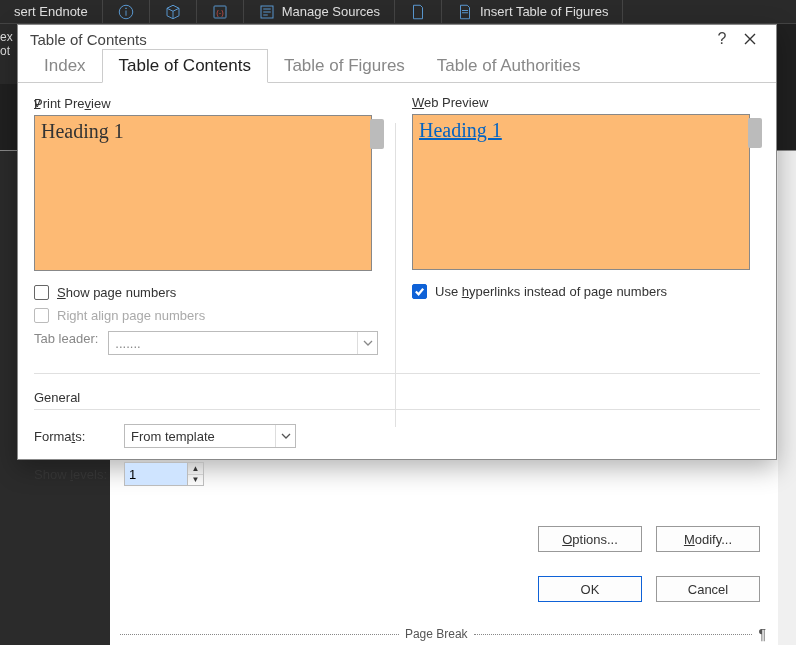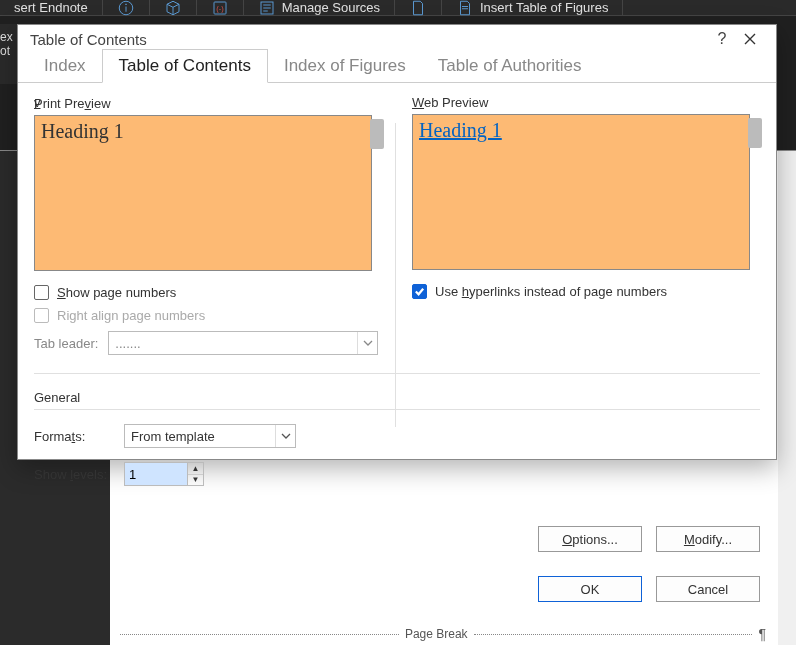--- a/index.html
+++ b/index.html
@@ -1,20 +1,20 @@
 <!DOCTYPE html>
 <html><head>
 <meta charset="utf-8">
 <style>
   * { box-sizing: border-box; }
   html, body { margin: 0; padding: 0; font-family: "Segoe UI", Arial, sans-serif; font-size: 13px; color: #333; }
   body { width: 796px; height: 645px; background: #202020; overflow: hidden; position: relative; }
 
   
-  .ribbon { position: absolute; top: 0; left: 0; right: 0; height: 16px; background: #2a2a2a; border-bottom: 1px solid #444; display: flex; align-items: center; color: #e0e0e0; font-size: 13px; }
+  .ribbon { position: absolute; top: 0; left: 0; right: 0; height: 24px; background: #2a2a2a; border-bottom: 1px solid #444; display: flex; align-items: center; color: #e0e0e0; font-size: 13px; }
   .ribbon-item { display: flex; align-items: center; gap: 6px; padding: 0 14px; border-right: 1px solid #444; height: 100%; cursor: default; }
   .ribbon-icon { width: 18px; height: 18px; display: inline-flex; align-items: center; justify-content: center; }
   .ribbon-icon svg { width: 18px; height: 18px; stroke: #5b9bd5; fill: none; stroke-width: 1.3; }
 
   
   .left-gutter { position: absolute; left: 0; top: 24px; width: 17px; height: 60px; background: #2a2a2a; color: #ddd; font-size: 12px; line-height: 14px; padding-top: 6px; text-align: left; }
 
   
   .page-surface { position: absolute; left: 0; top: 150px; width: 796px; height: 495px; background: #fff; border-top: 1px solid #888; }
   .page-gutter { position: absolute; left: 0; top: 0; bottom: 0; width: 110px; background: #2b2b2b; }
@@ -45,21 +45,21 @@
 
   .pv-opts { margin-top: 14px; }
   .chk-row { display: flex; align-items: center; gap: 8px; margin-bottom: 8px; font-size: 13px; }
   .chk { width: 15px; height: 15px; border: 1px solid #666; border-radius: 2px; background: #fff; display: inline-flex; align-items: center; justify-content: center; }
   .chk.disabled { border-color: #bbb; }
   .chk.checked { background: #0f62d7; border-color: #0f62d7; }
   .chk.checked svg { width: 11px; height: 11px; }
   .chk.checked svg path { stroke: #fff; stroke-width: 2.4; fill: none; }
   .chk-row.disabled { color: #aaa; }
 
-  .leader-row { display: flex; align-items: center; gap: 10px; margin-top: 6px; }
+  .leader-row { display: flex; gap: 10px; margin-top: 6px; }
   .leader-row label { color: #888; }
   .combo { position: relative; border: 1px solid #bbb; height: 24px; background: #fff; display: flex; align-items: center; padding: 0 6px; }
   .combo .arrow { position: absolute; right: 0; top: 0; bottom: 0; width: 20px; border-left: 1px solid #ddd; display: flex; align-items: center; justify-content: center; }
   .combo .arrow svg { width: 10px; height: 10px; }
   .combo.tab-leader { width: 270px; color: #888; }
 
   .divider { border: none; border-top: 1px solid #e0e0e0; margin: 18px 0 0 0; }
   .mid-sep { position: absolute; left: 377px; width: 1px; background: #e0e0e0; top: 40px; height: 304px; }
 
   .general { margin-top: 16px; }
@@ -162,21 +162,21 @@
     <div class="tb-btn">
       <svg width="14" height="14" viewBox="0 0 14 14">
           <path d="M2 2l10 10M12 2L2 12" stroke="#333" stroke-width="1.4"></path>
         </svg>
     </div>
   </div>
 
   <div class="tabs">
     <div class="tab">Index</div>
     <div class="tab active"><span>Table of Contents</span></div>
-    <div class="tab">Index of Figures</div>
+    <div class="tab">Table of Figures</div>
     <div class="tab">Table of Authorities</div>
   </div>
 
   <div class="body" style="position:relative;">
     <div class="mid-sep"></div>
     <div class="previews">
       <div class="pv-col">
         <div class="pv-label"><span style="text-decoration:underline">v</span> </div>
         <div class="pv-label" style="margin-top:-18px">Print Pre<span style="text-decoration:underline">v</span>iew</div>
         <div class="pv-box-wrap">

